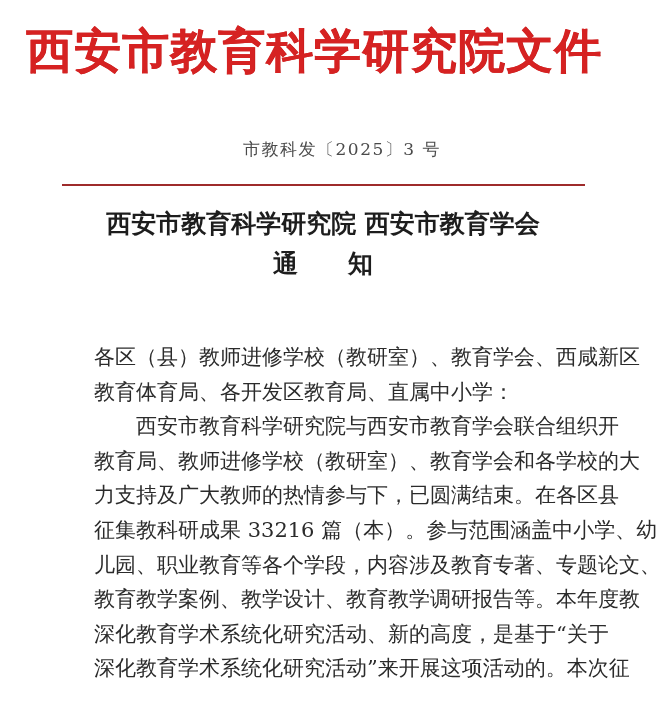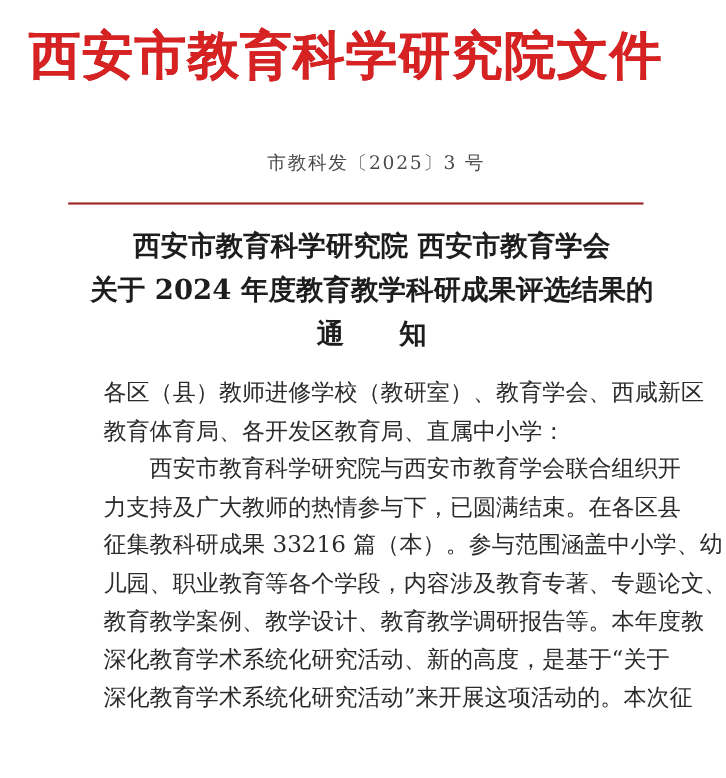--- a/index.html
+++ b/index.html
@@ -64,21 +64,21 @@
     left: 62px;
     width: 523px;
     height: 2px;
     background: #9e2b2b;
   }
 
   
   .title-block {
     position: absolute;
     top: 204px;
-    left: 78px;
+    left: 63px;
     width: 520px;
     text-align: center;
   }
   .title-line {
     font-family: "DejaVu Serif", "Liberation Serif", serif;
     font-weight: 700;
     font-size: 25px;
     line-height: 40px;
     color: #1d1d1d;
     white-space: nowrap;
@@ -115,28 +115,28 @@
   <div class="masthead">
     <span class="masthead-title">西安市教育科学研究院文件</span>
   </div>
 
   <div class="docnumber">市教科发〔2025〕3 号</div>
 
   <div class="red-rule"></div>
 
   <div class="title-block">
     <div class="title-line">西安市教育科学研究院  西安市教育学会</div>
-    <div class="title-line">关于 2024 年度教育教学科研成果评选结果的</div>
     <div class="title-line notice">通　　知</div>
   </div>
 
   <div class="body-block">
     <div class="body-line">各区（县）教师进修学校（教研室）、教育学会、西咸新区</div>
     <div class="body-line">教育体育局、各开发区教育局、直属中小学：</div>
     <div class="body-line indent">　　西安市教育科学研究院与西安市教育学会联合组织开</div>
+    <div class="body-line">教育局、教师进修学校（教研室）、教育学会和各学校的大</div>
     <div class="body-line">力支持及广大教师的热情参与下，已圆满结束。在各区县</div>
     <div class="body-line">征集教科研成果 33216 篇（本）。参与范围涵盖中小学、幼</div>
     <div class="body-line">儿园、职业教育等各个学段，内容涉及教育专著、专题论文、</div>
     <div class="body-line">教育教学案例、教学设计、教育教学调研报告等。本年度教</div>
     <div class="body-line">深化教育学术系统化研究活动、新的高度，是基于“关于</div>
     <div class="body-line">深化教育学术系统化研究活动”来开展这项活动的。本次征</div>
   </div>
 
 </div>
 

